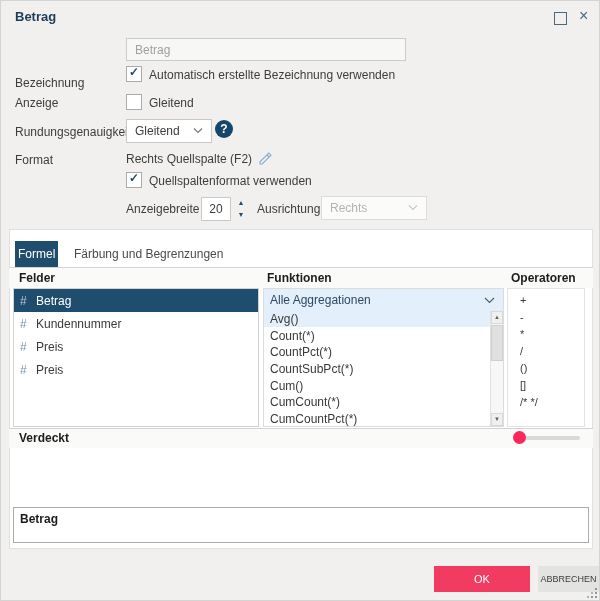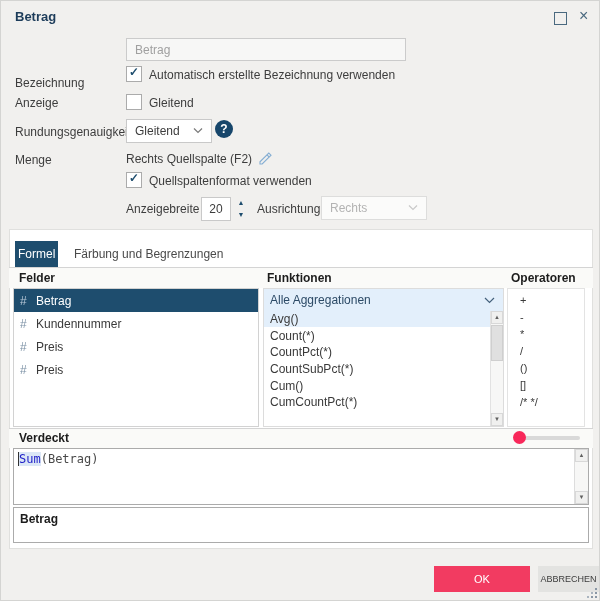--- a/index.html
+++ b/index.html
@@ -86,21 +86,21 @@
 
   <div class="lbl" style="left:14px;top:124px;">Rundungsgenauigkeit</div>
   <div class="select" style="left:125px;top:118px;width:86px;height:24px;">
     <span>Gleitend</span>
     <svg class="chev" width="10" height="6" viewBox="0 0 10 6">
         <polyline points="1,0.5 5,4.5 9,0.5" fill="none" stroke="currentColor" stroke-width="1.2"></polyline>
       </svg>
   </div>
   <div class="help">?</div>
 
-  <div class="lbl" style="left:14px;top:152px;">Menge</div>
+  <div class="lbl" style="left:14px;top:152px;">Format</div>
   <div class="fmtlink">
     <span>Rechts Quellspalte (F2)</span>
     <svg width="15" height="15" viewBox="0 0 15 15">
         <path d="M2 13 L4.2 13 L13 4.2 L10.8 2 L2 10.8 Z" fill="none" stroke="#85aed3" stroke-width="1.1"></path>
         <line x1="9" y1="3.8" x2="11.2" y2="6" stroke="#85aed3" stroke-width="1.1"></line>
       </svg>
   </div>
 
   <div class="cb" style="left:125px;top:171px;">
     <span class="ck">✓</span>
@@ -158,20 +158,21 @@
       <svg class="chev" width="11" height="7" viewBox="0 0 11 7">
           <polyline points="1,1 5.5,5.5 10,1" fill="none" stroke="currentColor" stroke-width="1.2"></polyline>
         </svg>
     </div>
     <div class="funklist">
       <div>Avg()</div>
       <div>Count(*)</div>
       <div>CountPct(*)</div>
       <div>CountSubPct(*)</div>
       <div>Cum()</div>
+      <div>CumCount(*)</div>
       <div>CumCountPct(*)</div>
     </div>
     <div class="vscroll">
       <div class="sbtn">▲</div>
       <div class="strack">
         <div class="sthumb"></div>
       </div>
       <div class="sbtn">▼</div>
     </div>
   </div>
@@ -184,28 +185,20 @@
     <div>()</div>
     <div>[]</div>
     <div>/* */</div>
   </div>
 
   <div class="exprstrip"></div>
   <div class="exprhdr">Verdeckt</div>
   <div class="slider-track"></div>
   <div class="slider-thumb"></div>
 
-  <div class="codebox">
-    <div class="caret"></div>
-    <div class="code"><span class="kw">Sum</span><span>(Betrag)</span></div>
-    <div class="vscroll2">
-      <div class="sbtn">▲</div>
-      <div class="sbtn">▼</div>
-    </div>
-  </div>
 
   <div class="prevbox">
     <div class="prevhdr">Betrag</div>
   </div>
 
   <div class="btn ok">OK</div>
   <div class="btn cancel">ABBRECHEN</div>
 
   <svg class="grip" width="10" height="10" viewBox="0 0 10 10">
     <rect x="8" y="0" width="2" height="2" fill="#8a97a5"></rect>

